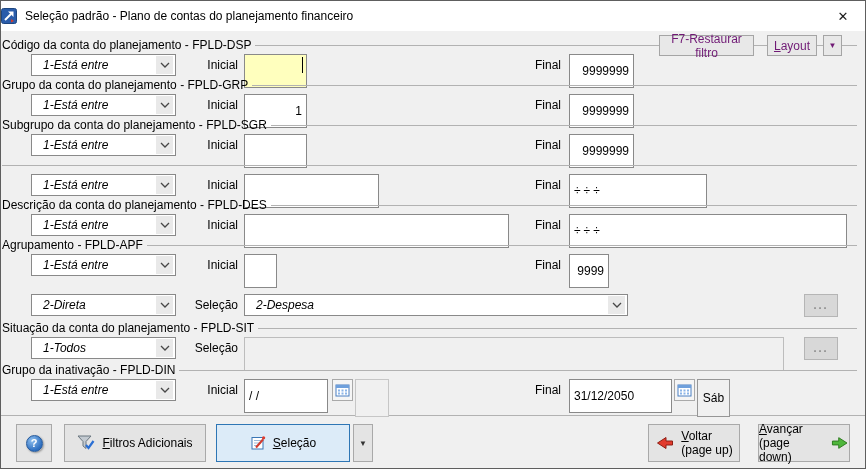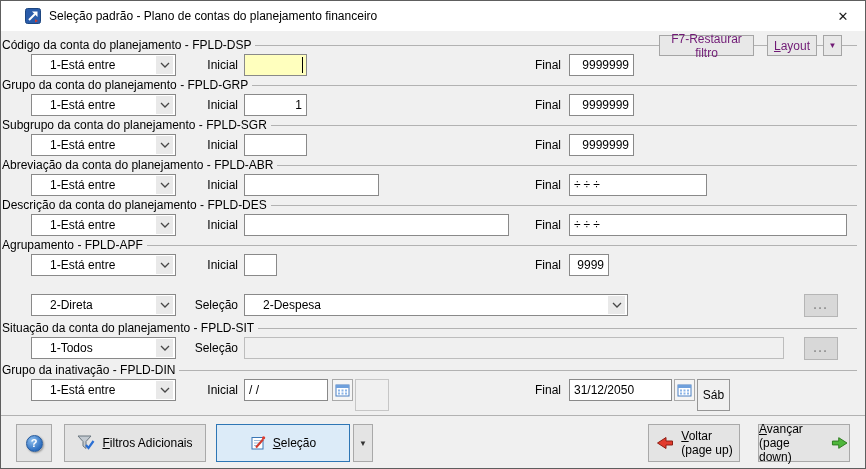--- a/index.html
+++ b/index.html
@@ -7,21 +7,21 @@
   body { font-family:"Liberation Sans", sans-serif; }
 
   .dialog {
     position:relative; width:866px; height:469px;
     background:#f0f0f0; border:1px solid #5e5e5e; overflow:hidden;
   }
 
   
   .titlebar {
     height:30px; background:#ffffff; display:flex; align-items:center;
-    padding-left:24px;
+    padding-left:0;
   }
   .titlebar .app-icon { width:16px; height:16px; flex:0 0 16px; }
   .titlebar .title { margin-left:8px; font-size:12px; color:#000; }
   .close-btn {
     margin-left:auto; width:44px; height:100%; display:flex;
     align-items:center; justify-content:center; font-size:13px; color:#1a1a1a;
     background:transparent; border:0; cursor:default; font-family:"Liberation Sans",sans-serif;
   }
 
   
@@ -31,34 +31,34 @@
     display:flex; align-items:center;
   }
   .legend-text { font-size:12px; color:#000; padding-right:4px; white-space:nowrap; }
   .legend-line { flex:1; height:1px; background:#b2b2b2; margin-top:1px; }
   .controls { position:absolute; top:23px; left:0; right:0; height:22px; }
 
   .combo {
     position:absolute; top:0; height:22px; border:1px solid #898989;
     background:#fff; display:flex; align-items:center;
   }
-  .combo-text { padding-left:18px; flex:1; font-size:12px; white-space:nowrap; overflow:hidden; }
+  .combo-text { padding-left:11px; flex:1; font-size:12px; white-space:nowrap; overflow:hidden;font-style:italic; }
   .combo-arrow {
     width:17px; height:18px; margin:1px 2px 1px 1px; background:#e9e9e9;
     display:flex; align-items:center; justify-content:center; flex:0 0 17px;
   }
   .op { left:30px; width:145px; }
 
   .flabel { position:absolute; top:4px; font-size:12px; color:#000; }
   .l-inicial { left:150px; width:87px; text-align:right; }
   .l-final  { left:465px; width:95px; text-align:right; }
 
   .tin {
     position:absolute; top:0; height:22px; border:1px solid #898989;
-    background:#fff; font:12px "Liberation Sans", sans-serif; padding:4px 4px; color:#000;
+    background:#fff; font:12px "Liberation Sans", sans-serif; padding:16px 4px; color:#000;
   }
   .num { text-align:right; }
   .maxchar { letter-spacing:3px; }
   .dis { background:#f0f0f0; border-color:#bdbdbd; }
 
   .yellow-wrap { position:absolute; top:0; height:22px; }
   .yellow-wrap .tin { position:static; width:100%; height:100%; background:#ffffbe; }
   .caret { position:absolute; right:4px; top:3px; bottom:3px; width:1px; background:#000; }
 
   .dots-btn {
@@ -66,21 +66,21 @@
     background:#d8d8d8; border:1px solid #b5b5b5; color:#8a8a8a;
     font:bold 11px "Liberation Sans",sans-serif; letter-spacing:2px;
     display:flex; align-items:flex-end; justify-content:center; padding-bottom:5px;
   }
 
   .cal-btn {
     position:absolute; top:0; width:21px; height:22px; background:#f5f5f5;
     border:1px solid #a9a9a9; display:flex; align-items:center; justify-content:center; padding:0;
   }
   .day-box {
-    position:absolute; top:0; height:32px; font-size:12px; color:#000;
+    position:absolute; top:0; height:38px; font-size:12px; color:#000;
     display:flex; align-items:center; justify-content:center;text-align:center;
   }
   .day-empty { left:354px; width:34px; background:#f0f0f0; border:1px solid #c6c6c6; }
   .day-final { left:696px; width:33px; background:#f0f0f0; border:1px solid #969696; }
 
   
   .tb-btn {
     position:absolute; top:34px; height:21px; background:#e8e8e8;
     border:1px solid #a5a5a5; font:12px "Liberation Sans",sans-serif; color:#701a75;
     display:flex; align-items:center; justify-content:center;
@@ -191,21 +191,20 @@
       </div>
       <span class="flabel l-inicial">Inicial</span>
       <input class="tin num" style="left: 243px; width: 63px;" value="">
       <span class="flabel l-final">Final</span>
       <input class="tin num" style="left: 568px; width: 65px;" value="9999999">
     </div>
   </div>
 
   <div class="section" style="height:40px">
     <div class="legend-row">
-      <span class="legend-text">Abreviação da conta do planejamento - FPLD-ABR</span>
       <div class="legend-line"></div>
     </div>
     <div class="controls">
       <div class="combo op">
         <span class="combo-text">1-Está entre</span>
         <span class="combo-arrow">
           <svg width="10" height="6" viewBox="0 0 10 6">
               <polyline points="1,1 5,5 9,1" fill="none" stroke="#474747" stroke-width="1.3"></polyline>
             </svg>
         </span>

